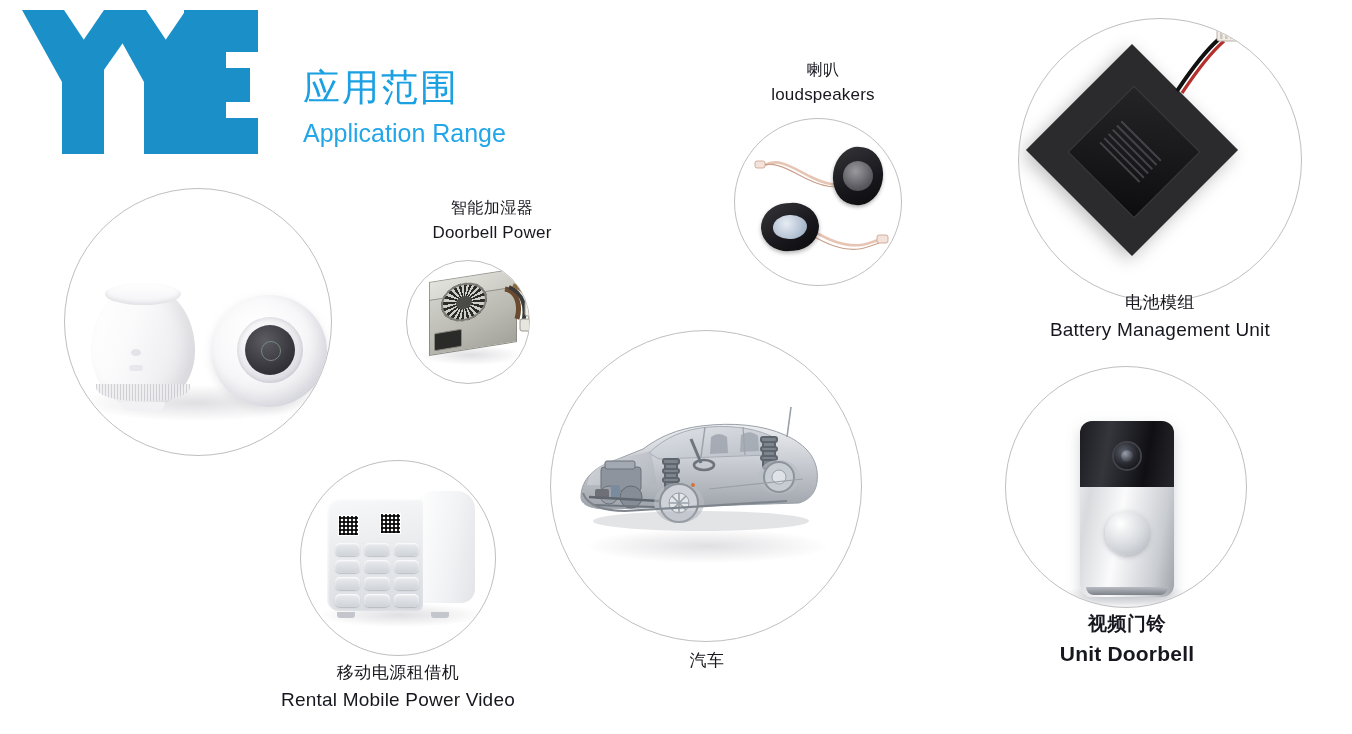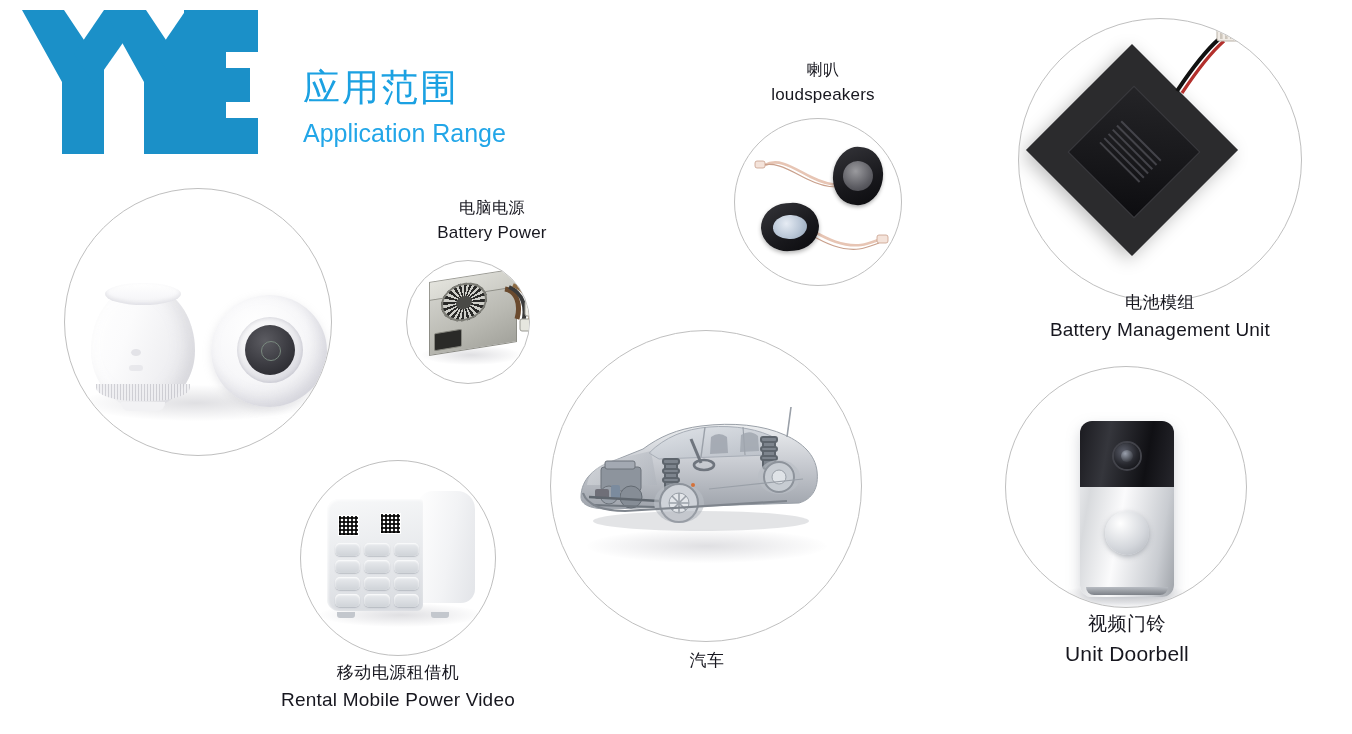--- a/index.html
+++ b/index.html
@@ -291,22 +291,22 @@
       <div class="hum-disc">
         <div class="hum-disc-ring"></div>
         <div class="hum-disc-core"></div>
         <div class="hum-disc-icon"></div>
       </div>
     </div>
   </div>
 
   <div class="item" style="left:398px;top:196px;width:200px;height:200px;">
     <div class="caption small" style="left:-16px;top:0;width:220px;">
-      <span class="cn">电脑电源</span>
-      <span class="en">Battery Power</span>
+      <span class="cn">智能加湿器</span>
+      <span class="en">Doorbell Power</span>
     </div>
     <div class="circle" style="left:8px;top:64px;width:124px;height:124px;">
       <div class="prod-shadow" style="left:14px;top:84px;width:100px;height:20px;"></div>
       <div class="psu-top"></div>
       <div class="psu-body"></div>
       <div class="psu-fan"></div>
       <div class="psu-fan-hub"></div>
       <div class="psu-socket"></div>
       <svg class="psu-cable" viewBox="0 0 46 58">
         <path d="M2,10 C14,12 18,26 14,40" stroke="#6a4a2e" stroke-width="5" fill="none"></path>
@@ -364,21 +364,21 @@
           <rect x="66" y="2" width="2.6" height="8"></rect>
         </g>
       </svg>
     </div>
     <div class="caption" style="left:-10px;top:272px;width:304px;">
       <span class="cn">电池模组</span>
       <span class="en">Battery Management Unit</span>
     </div>
   </div>
 
-  <div class="item" style="left:1005px;top:366px;width:290px;height:320px;">
+  <div class="item" style="left:1005px;top:366px;width:290px;height:320px;font-weight:bold;">
     <div class="circle" style="left:0;top:0;width:242px;height:242px;">
       <div class="prod-shadow" style="left:50px;top:218px;width:140px;height:20px;"></div>
       <div class="db">
         <div class="db-top">
           <div class="db-lens"></div>
         </div>
         <div class="db-btn">
           
         </div>
         <div class="db-base"></div>

